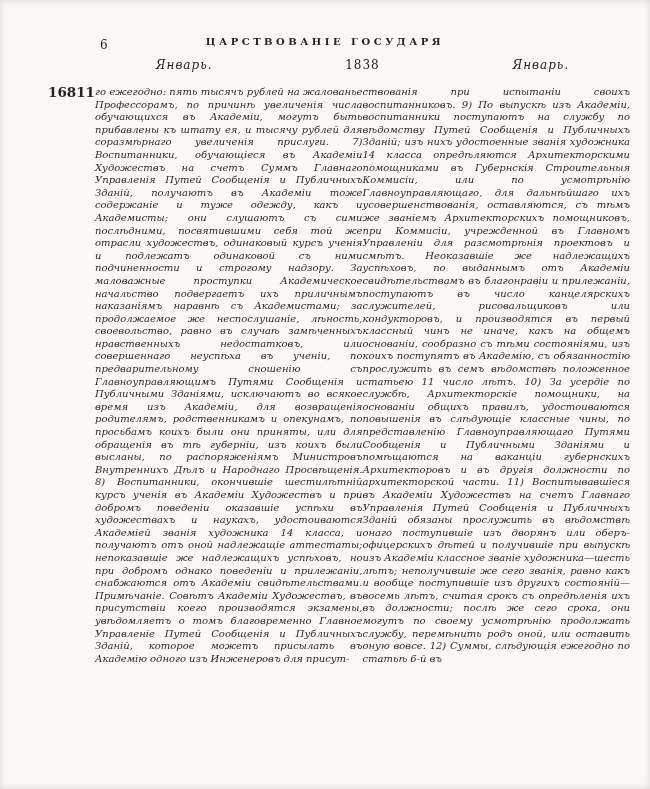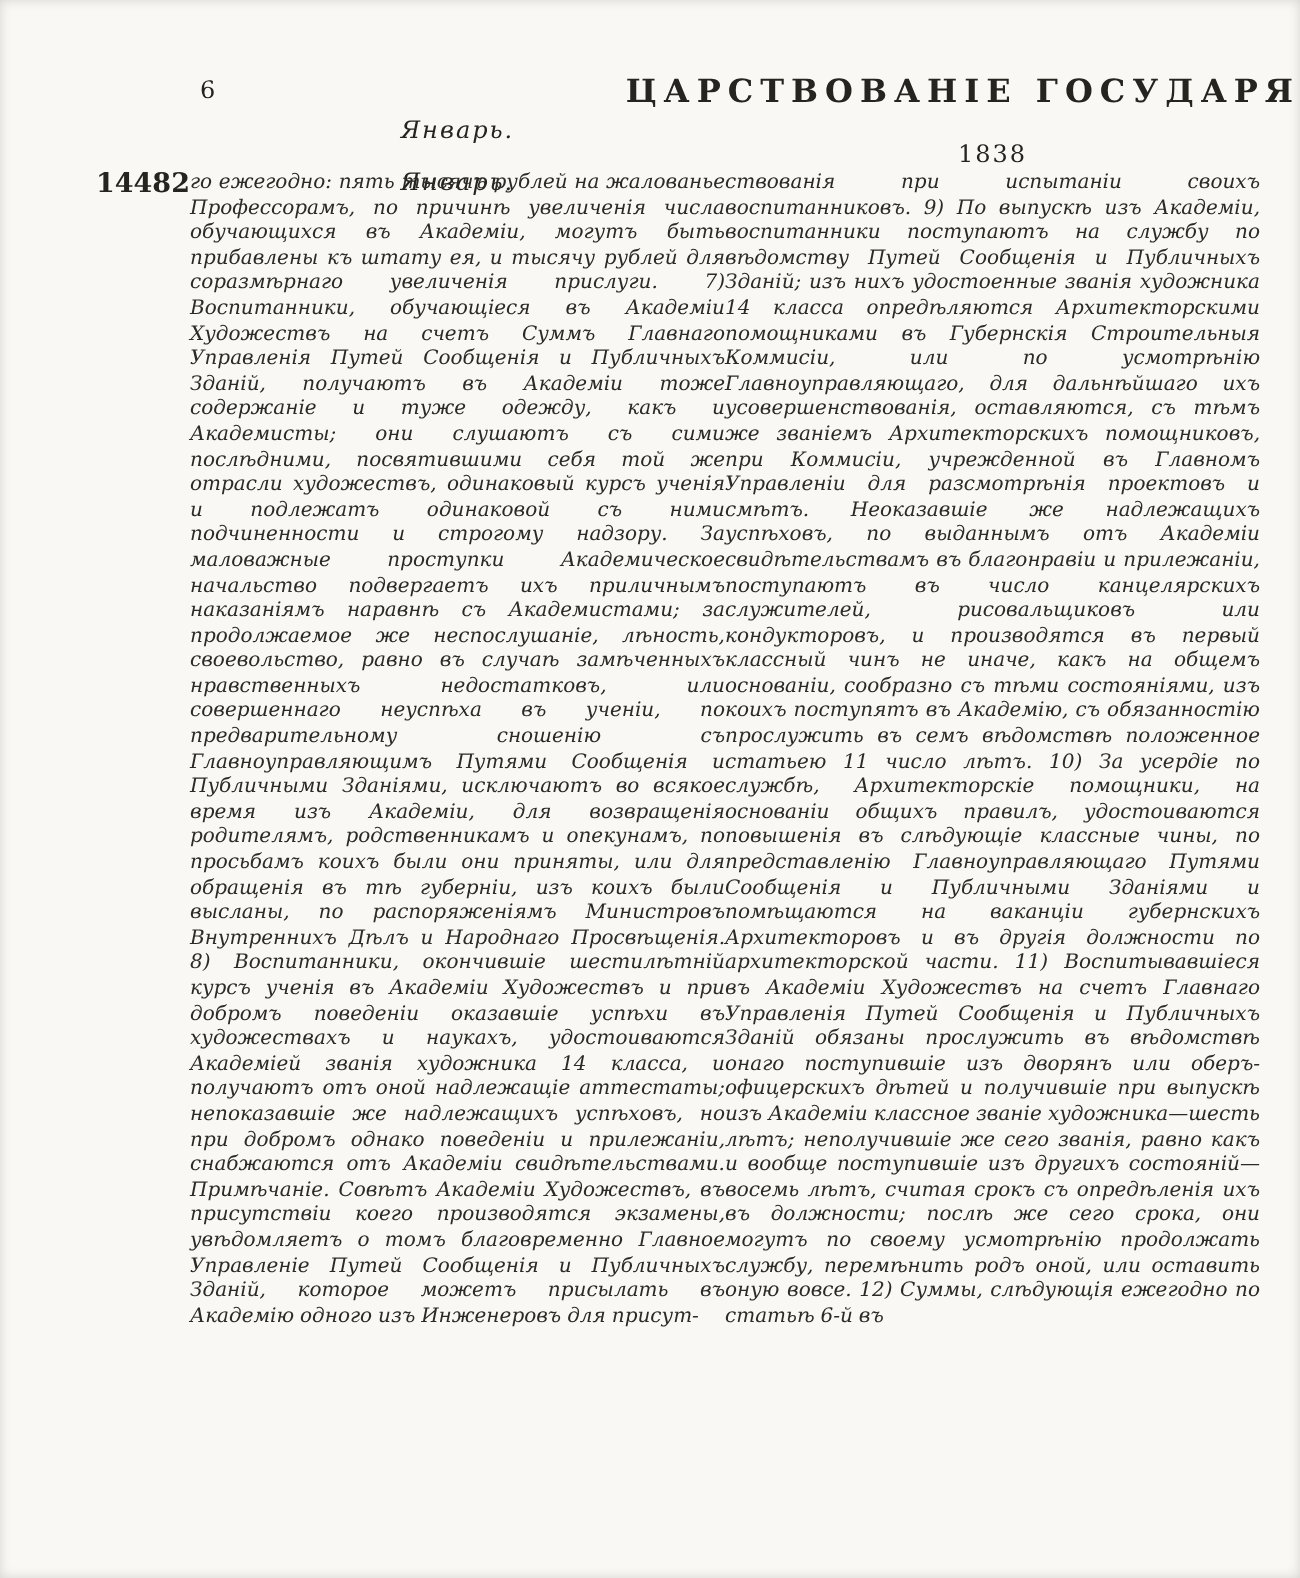--- a/index.html
+++ b/index.html
@@ -23,44 +23,43 @@
     top: 38px;
     left: 100px;
     font-size: 12px;
     font-style: normal;
   }
   .running-title {
     position: absolute;
     top: 36px;
     left: 0;
     width: 100%;
-    text-align: right;
-    font-size: 16px;
+    text-align: center;
+    font-size: 10px;
     letter-spacing: 3.5px;
     font-weight: bold;
     font-style: normal;
   }
   .subheader {
     position: absolute;
     top: 58px;
     left: 95px;
     right: 20px;
     display: grid;
-    grid-template-columns: 1fr 1fr;
+    grid-template-columns: 1fr 1fr 1fr;
     font-size: 12px;
   }
   .subheader .month {
     font-style: italic;
     letter-spacing: 1px;
   }
   .subheader .cell { text-align: center; }
   .subheader .year {
     font-style: normal;
     letter-spacing: 1px;
-    margin-top: 12px;
   }
   .act-number {
     position: absolute;
     top: 84px;
     left: 48px;
     font-size: 13.5px;
     font-weight: bold;
     font-style: normal;
   }
   .columns {
@@ -89,20 +88,20 @@
   <div class="page-number">6</div>
 
   <div class="running-title">ЦАРСТВОВАНІЕ ГОСУДАРЯ</div>
 
   <div class="subheader">
     <span class="cell month">Январь.</span>
     <span class="cell year">1838</span>
     <span class="cell month">Январь.</span>
   </div>
 
-  <div class="act-number">14482</div>
+  <div class="act-number">16811</div>
 
   <div class="columns">
     <div class="col">го ежегодно: пять тысячъ рублей на жалованье Профессорамъ, по причинѣ увеличенія числа обучающихся въ Академіи, могутъ быть прибавлены къ штату ея, и тысячу рублей для соразмѣрнаго увеличенія прислуги. 7) Воспитанники, обучающіеся въ Академіи Художествъ на счетъ Суммъ Главнаго Управленія Путей Сообщенія и Публичныхъ Зданій, получаютъ въ Академіи тоже содержаніе и туже одежду, какъ и Академисты; они слушаютъ съ сими послѣдними, посвятившими себя той же отрасли художествъ, одинаковый курсъ ученія и подлежатъ одинаковой съ ними подчиненности и строгому надзору. За маловажные проступки Академическое начальство подвергаетъ ихъ приличнымъ наказаніямъ наравнѣ съ Академистами; за продолжаемое же неспослушаніе, лѣность, своевольство, равно въ случаѣ замѣченныхъ нравственныхъ недостатковъ, или совершеннаго неуспѣха въ ученіи, по предварительному сношенію съ Главноуправляющимъ Путями Сообщенія и Публичными Зданіями, исключаютъ во всякое время изъ Академіи, для возвращенія родителямъ, родственникамъ и опекунамъ, по просьбамъ коихъ были они приняты, или для обращенія въ тѣ губерніи, изъ коихъ были высланы, по распоряженіямъ Министровъ Внутреннихъ Дѣлъ и Народнаго Просвѣщенія. 8) Воспитанники, окончившіе шестилѣтній курсъ ученія въ Академіи Художествъ и при добромъ поведеніи оказавшіе успѣхи въ художествахъ и наукахъ, удостоиваются Академіей званія художника 14 класса, и получаютъ отъ оной надлежащіе аттестаты; непоказавшіе же надлежащихъ успѣховъ, но при добромъ однако поведеніи и прилежаніи, снабжаются отъ Академіи свидѣтельствами. Примѣчаніе. Совѣтъ Академіи Художествъ, въ присутствіи коего производятся экзамены, увѣдомляетъ о томъ благовременно Главное Управленіе Путей Сообщенія и Публичныхъ Зданій, которое можетъ присылать въ Академію одного изъ Инженеровъ для присут-</div>
     <div class="col">ствованія при испытаніи своихъ воспитанниковъ. 9) По выпускѣ изъ Академіи, воспитанники поступаютъ на службу по вѣдомству Путей Сообщенія и Публичныхъ Зданій; изъ нихъ удостоенные званія художника 14 класса опредѣляются Архитекторскими помощниками въ Губернскія Строительныя Коммисіи, или по усмотрѣнію Главноуправляющаго, для дальнѣйшаго ихъ усовершенствованія, оставляются, съ тѣмъ же званіемъ Архитекторскихъ помощниковъ, при Коммисіи, учрежденной въ Главномъ Управленіи для разсмотрѣнія проектовъ и смѣтъ. Неоказавшіе же надлежащихъ успѣховъ, по выданнымъ отъ Академіи свидѣтельствамъ въ благонравіи и прилежаніи, поступаютъ въ число канцелярскихъ служителей, рисовальщиковъ или кондукторовъ, и производятся въ первый классный чинъ не иначе, какъ на общемъ основаніи, сообразно съ тѣми состояніями, изъ коихъ поступятъ въ Академію, съ обязанностію прослужить въ семъ вѣдомствѣ положенное статьею 11 число лѣтъ. 10) За усердіе по службѣ, Архитекторскіе помощники, на основаніи общихъ правилъ, удостоиваются повышенія въ слѣдующіе классные чины, по представленію Главноуправляющаго Путями Сообщенія и Публичными Зданіями и помѣщаются на ваканціи губернскихъ Архитекторовъ и въ другія должности по архитекторской части. 11) Воспитывавшіеся въ Академіи Художествъ на счетъ Главнаго Управленія Путей Сообщенія и Публичныхъ Зданій обязаны прослужить въ вѣдомствѣ онаго поступившіе изъ дворянъ или оберъ-офицерскихъ дѣтей и получившіе при выпускѣ изъ Академіи классное званіе художника—шесть лѣтъ; неполучившіе же сего званія, равно какъ и вообще поступившіе изъ другихъ состояній—восемь лѣтъ, считая срокъ съ опредѣленія ихъ въ должности; послѣ же сего срока, они могутъ по своему усмотрѣнію продолжать службу, перемѣнить родъ оной, или оставить оную вовсе. 12) Суммы, слѣдующія ежегодно по статьѣ 6-й въ</div>
   </div>
 
 </div>
 
 </body></html>

